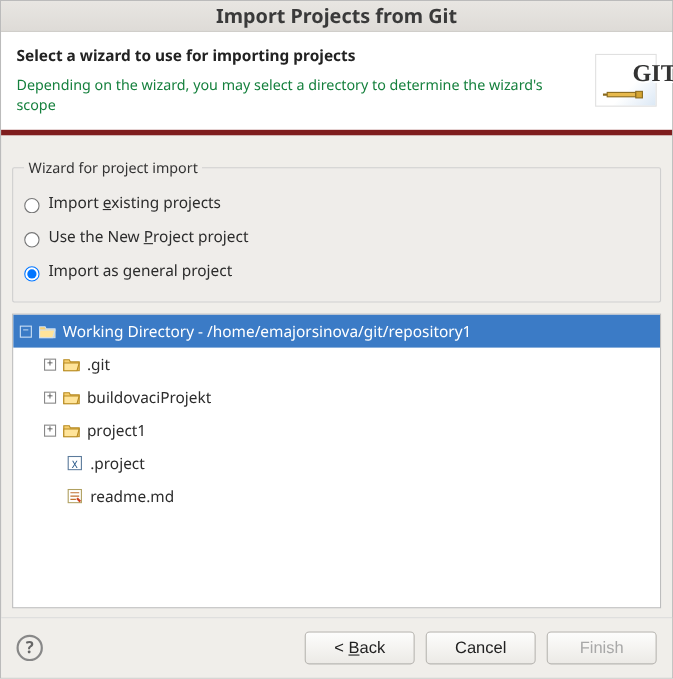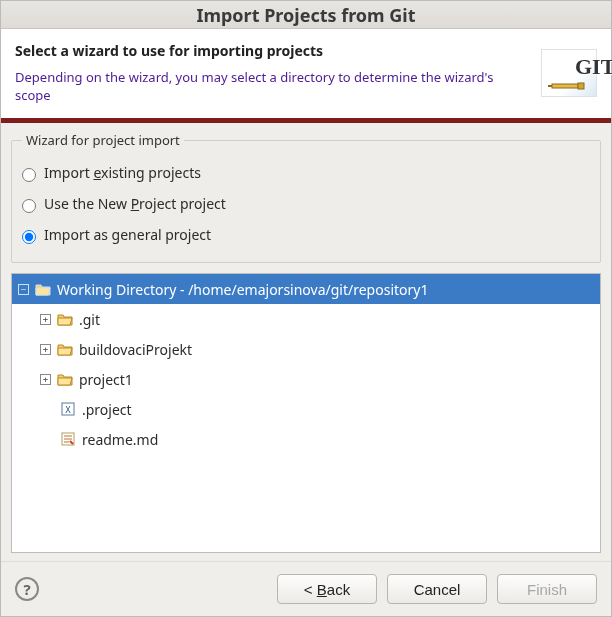--- a/index.html
+++ b/index.html
@@ -32,21 +32,21 @@
   }
   .header {
     display: flex;
     align-items: center;
     padding: 12px 14px 14px 14px;
     background: #fff;
     border-bottom: 5px solid #7f1d1d;
   }
   .header-text { flex: 1; }
   .header-title { font-weight: bold; font-size: 14px; margin-bottom: 8px; color: #222; }
-  .header-sub { font-size: 13px; color: #4c1d95; max-width: 500px; line-height: 1.4; }
+  .header-sub { font-size: 13px; color: #15803d; max-width: 500px; line-height: 1.4; }
   .banner {
     width: 56px; height: 48px;
     position: relative;
     margin-left: 8px;
     background: linear-gradient(135deg, #fff 60%, #dbe8f5 100%);
     border: 1px solid #e0e0e0;
   }
   .banner-git {
     position: absolute;
     top: 4px; left: 6px;
@@ -62,20 +62,21 @@
     bottom: 6px; left: 6px;
     width: 40px; height: 8px;
   }
 
   .content {
     flex: 1;
     padding: 8px 10px;
     display: flex;
     flex-direction: column;
     gap: 6px;
+    margin-top: 12px;
   }
 
   fieldset.wizard {
     border: 1px solid #cfcfcf;
     border-radius: 2px;
     padding: 8px 10px 12px 10px;
     background: #efedea;
   }
   fieldset.wizard legend {
     padding: 0 4px;

